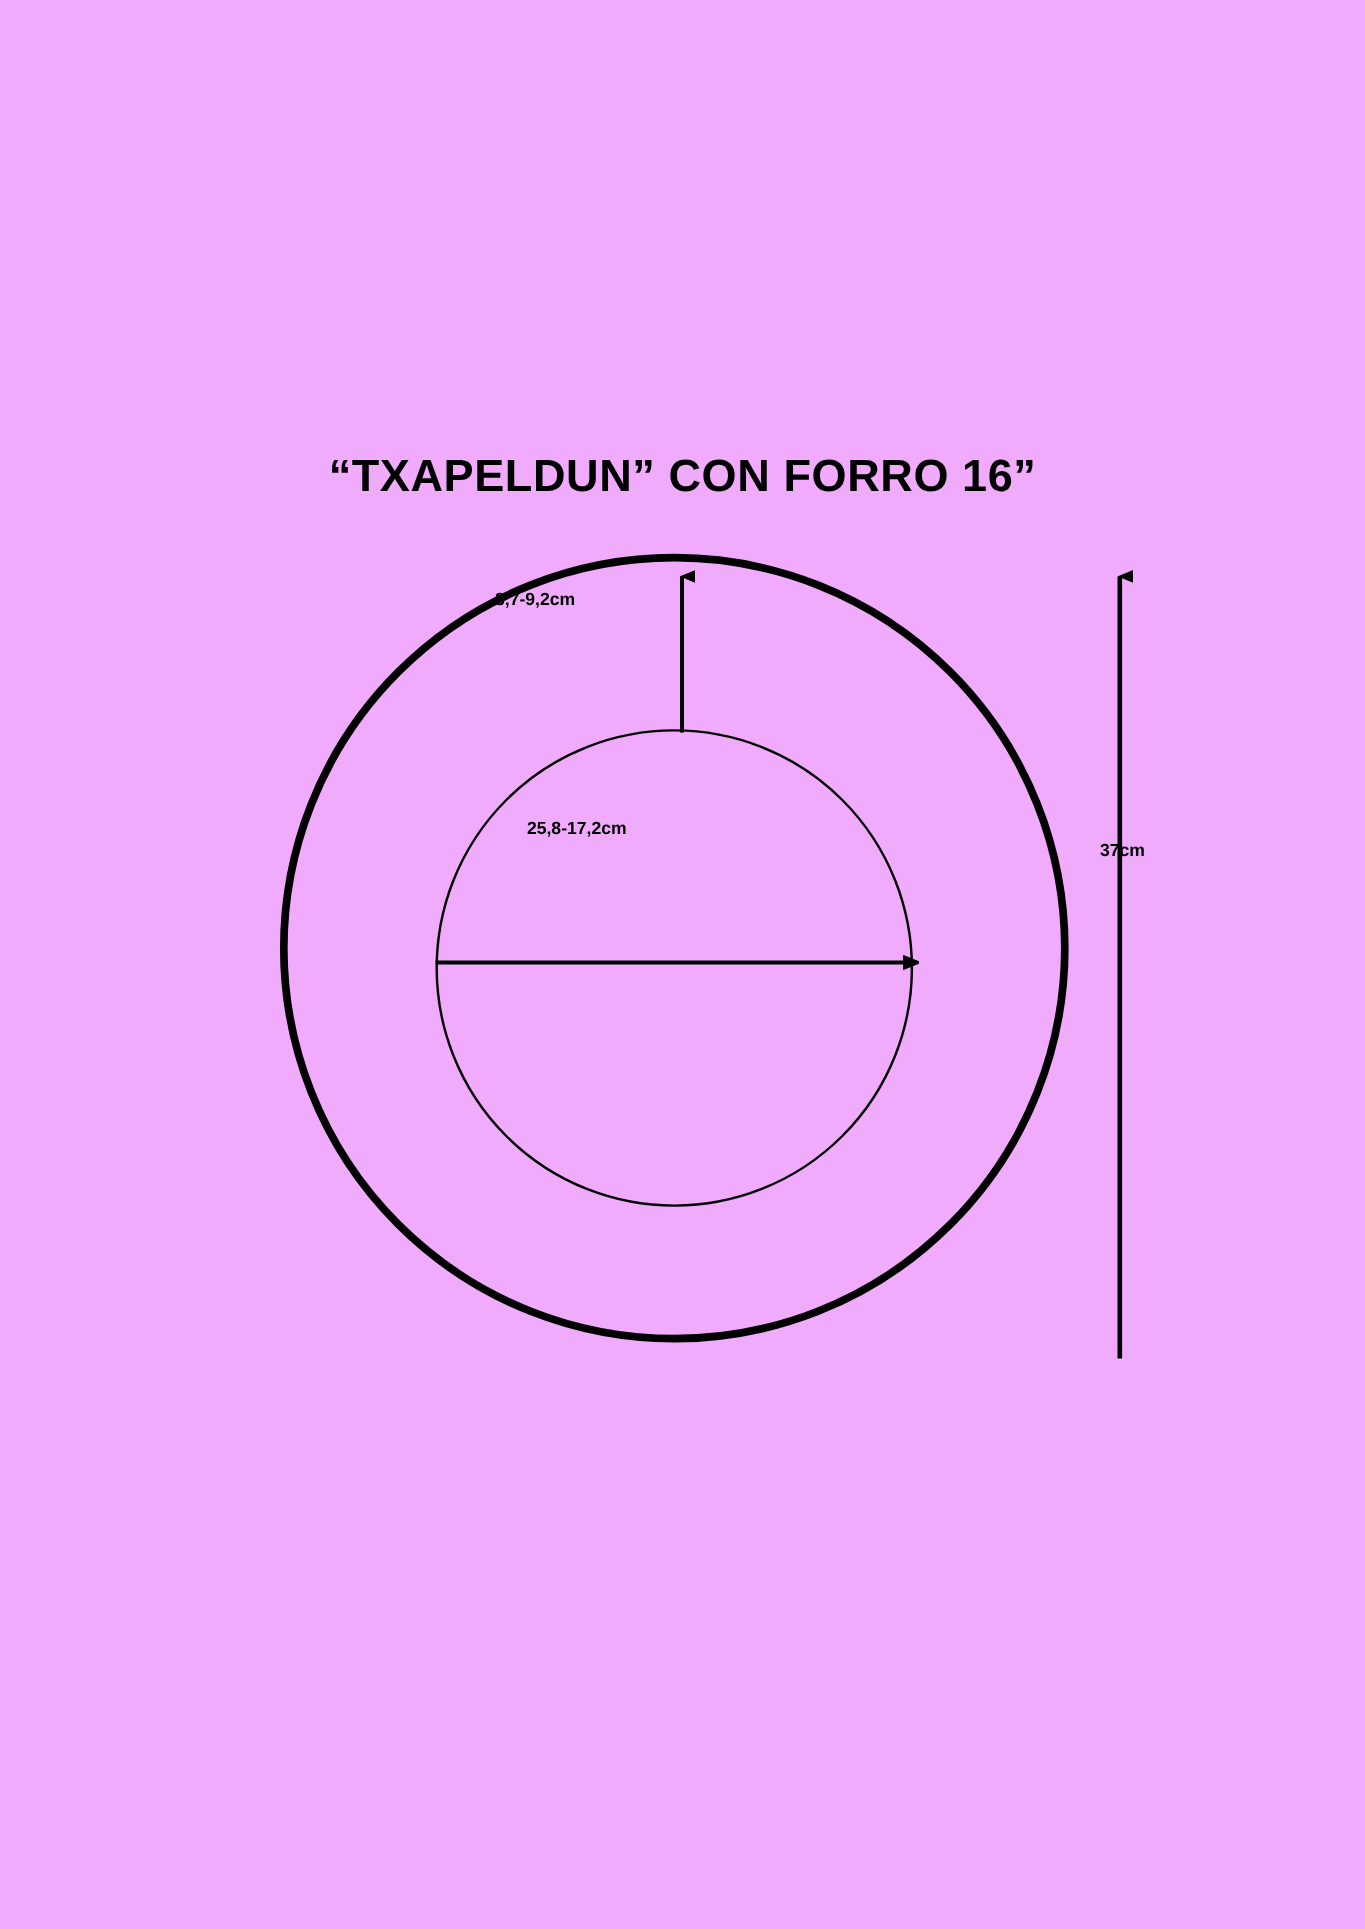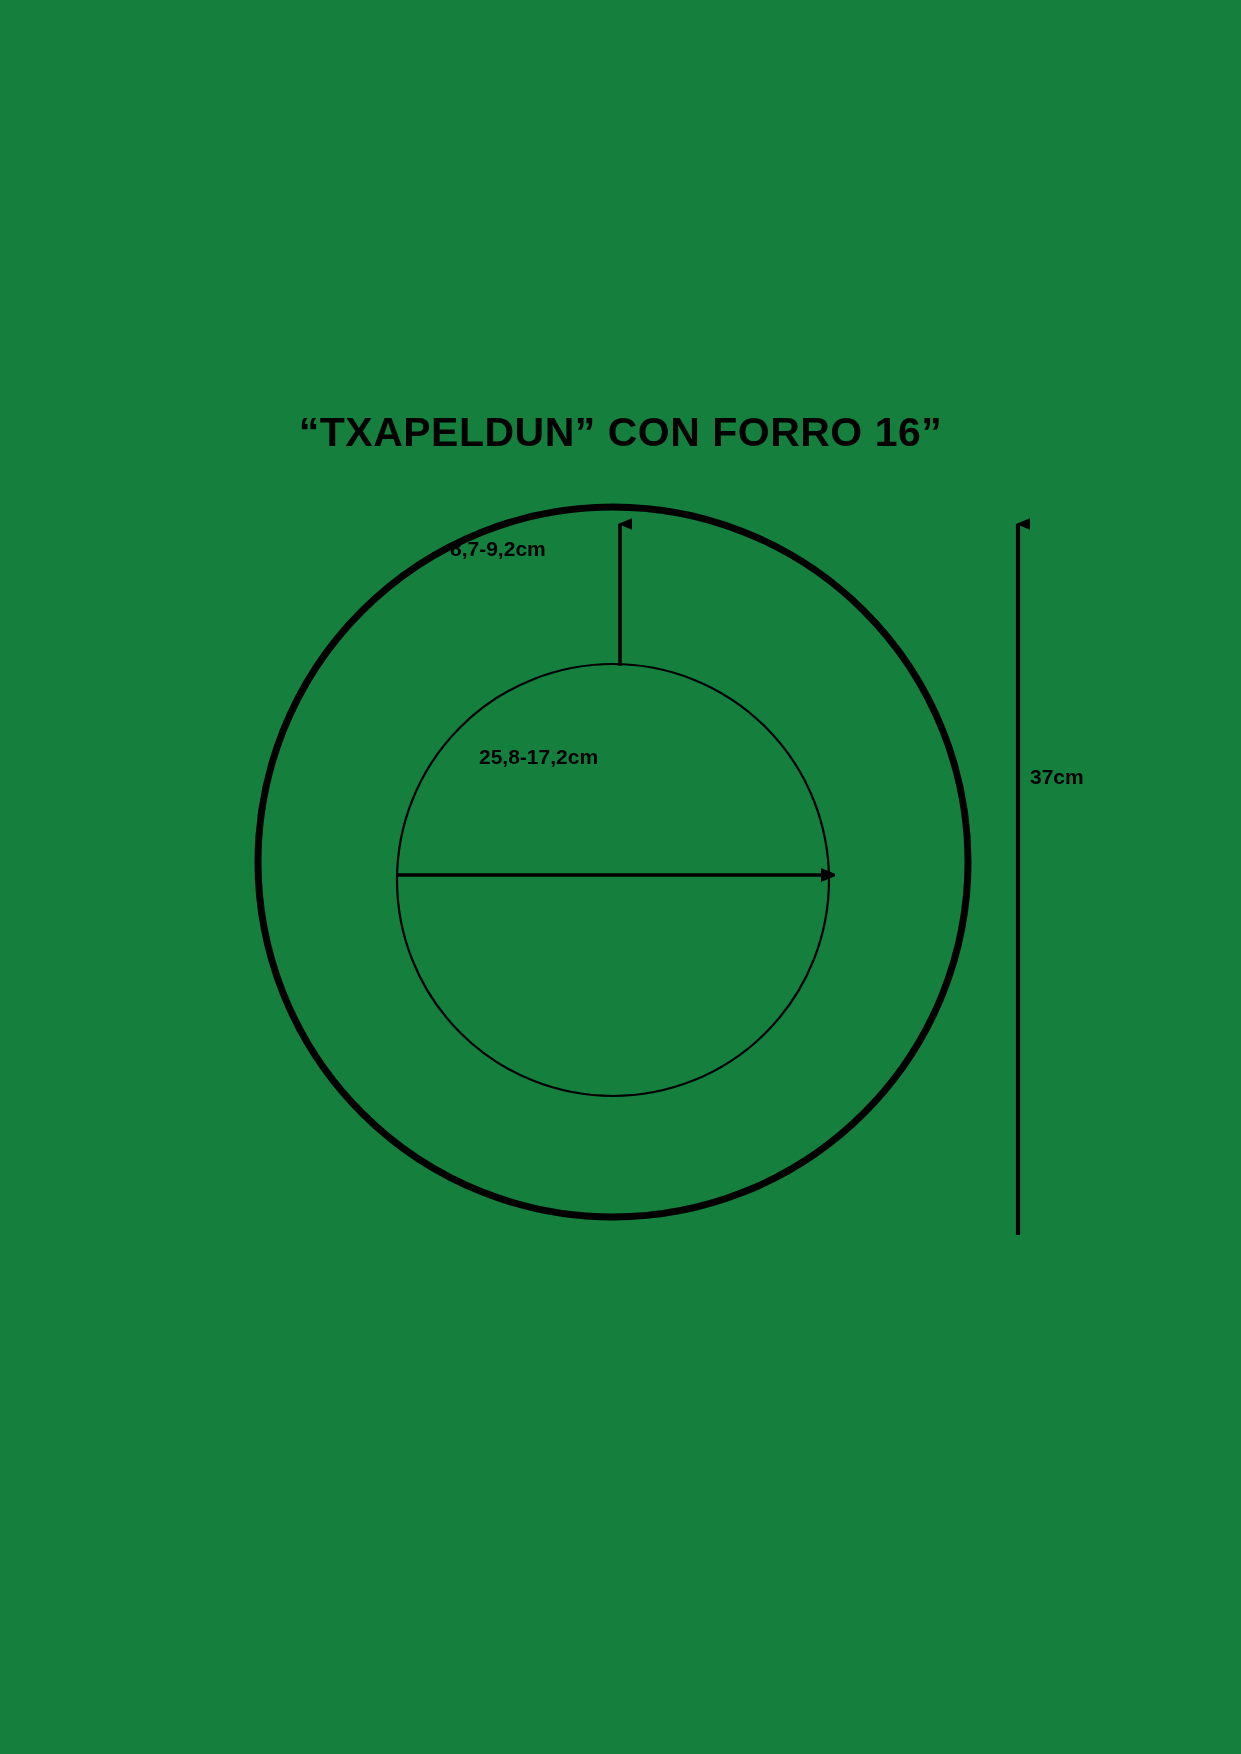--- a/index.html
+++ b/index.html
@@ -10,21 +10,21 @@
   body {
     width: 1241px;
     height: 1754px;
     position: relative;
     font-family: "Liberation Sans", sans-serif;
     overflow: hidden;
   }
   #page {
     position: absolute;
     inset: 0;
-    background: #15803d;
+    background: #f0abfc;
   }
   #diagram-title {
     position: absolute;
     left: 0;
     right: 0;
     top: 409px;
     text-align: center;
     font-family: "Liberation Sans", sans-serif;
     font-weight: bold;
     font-size: 41px;
@@ -36,28 +36,28 @@
     position: absolute;
     left: 0;
     top: 0;
     width: 1241px;
     height: 1754px;
   }
   .dim-label {
     position: absolute;
     font-family: "Liberation Sans", sans-serif;
     font-weight: bold;
-    font-size: 21px;
+    font-size: 16px;
     color: #000000;
     white-space: nowrap;
     text-align: center;
   }
   #label-brim-width  { left: 450px; top: 537px; }
   #label-head-diam   { left: 479px; top: 745px; }
-  #label-total-diam  { left: 1030px; top: 765px; }
+  #label-total-diam  { left: 1000px; top: 765px; }
 </style>
 </head>
 <body>
 
 <div id="page">
 
   <div id="diagram-title">“TXAPELDUN” CON FORRO 16”</div>
 
   <svg id="figure-svg" viewBox="0 0 1241 1754">
 

